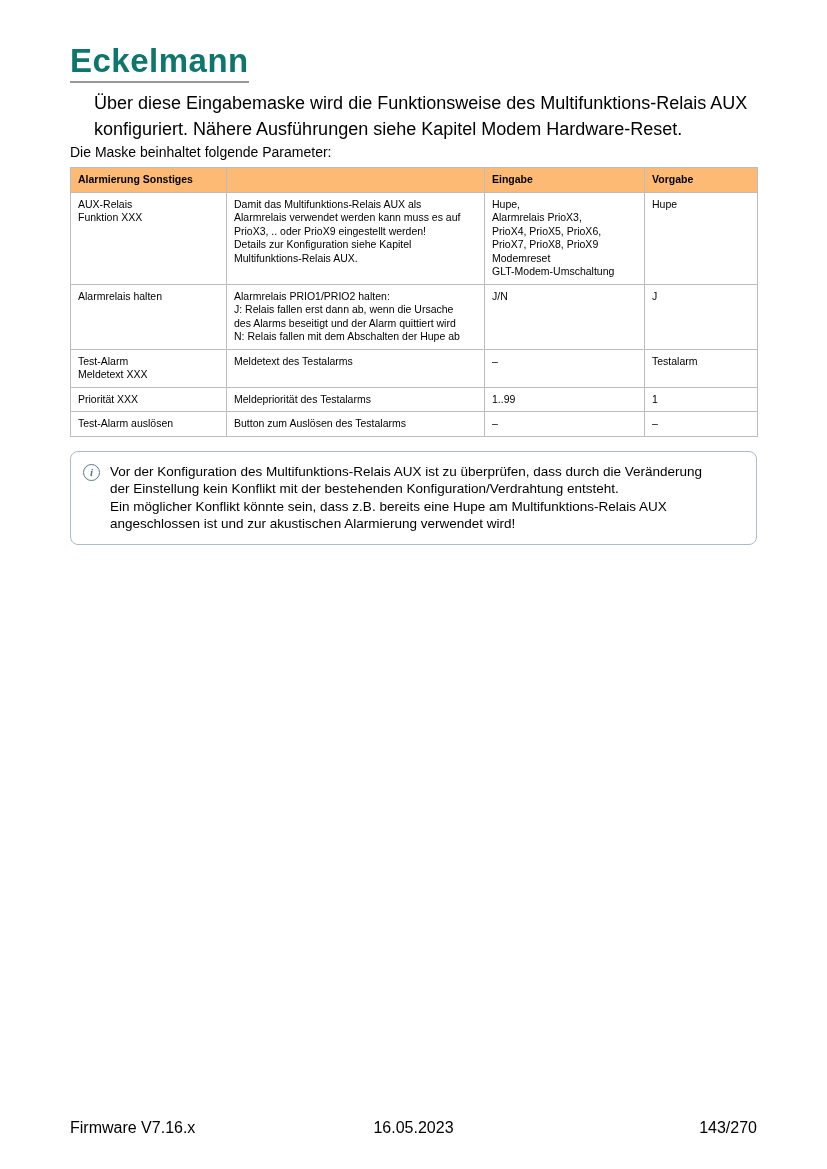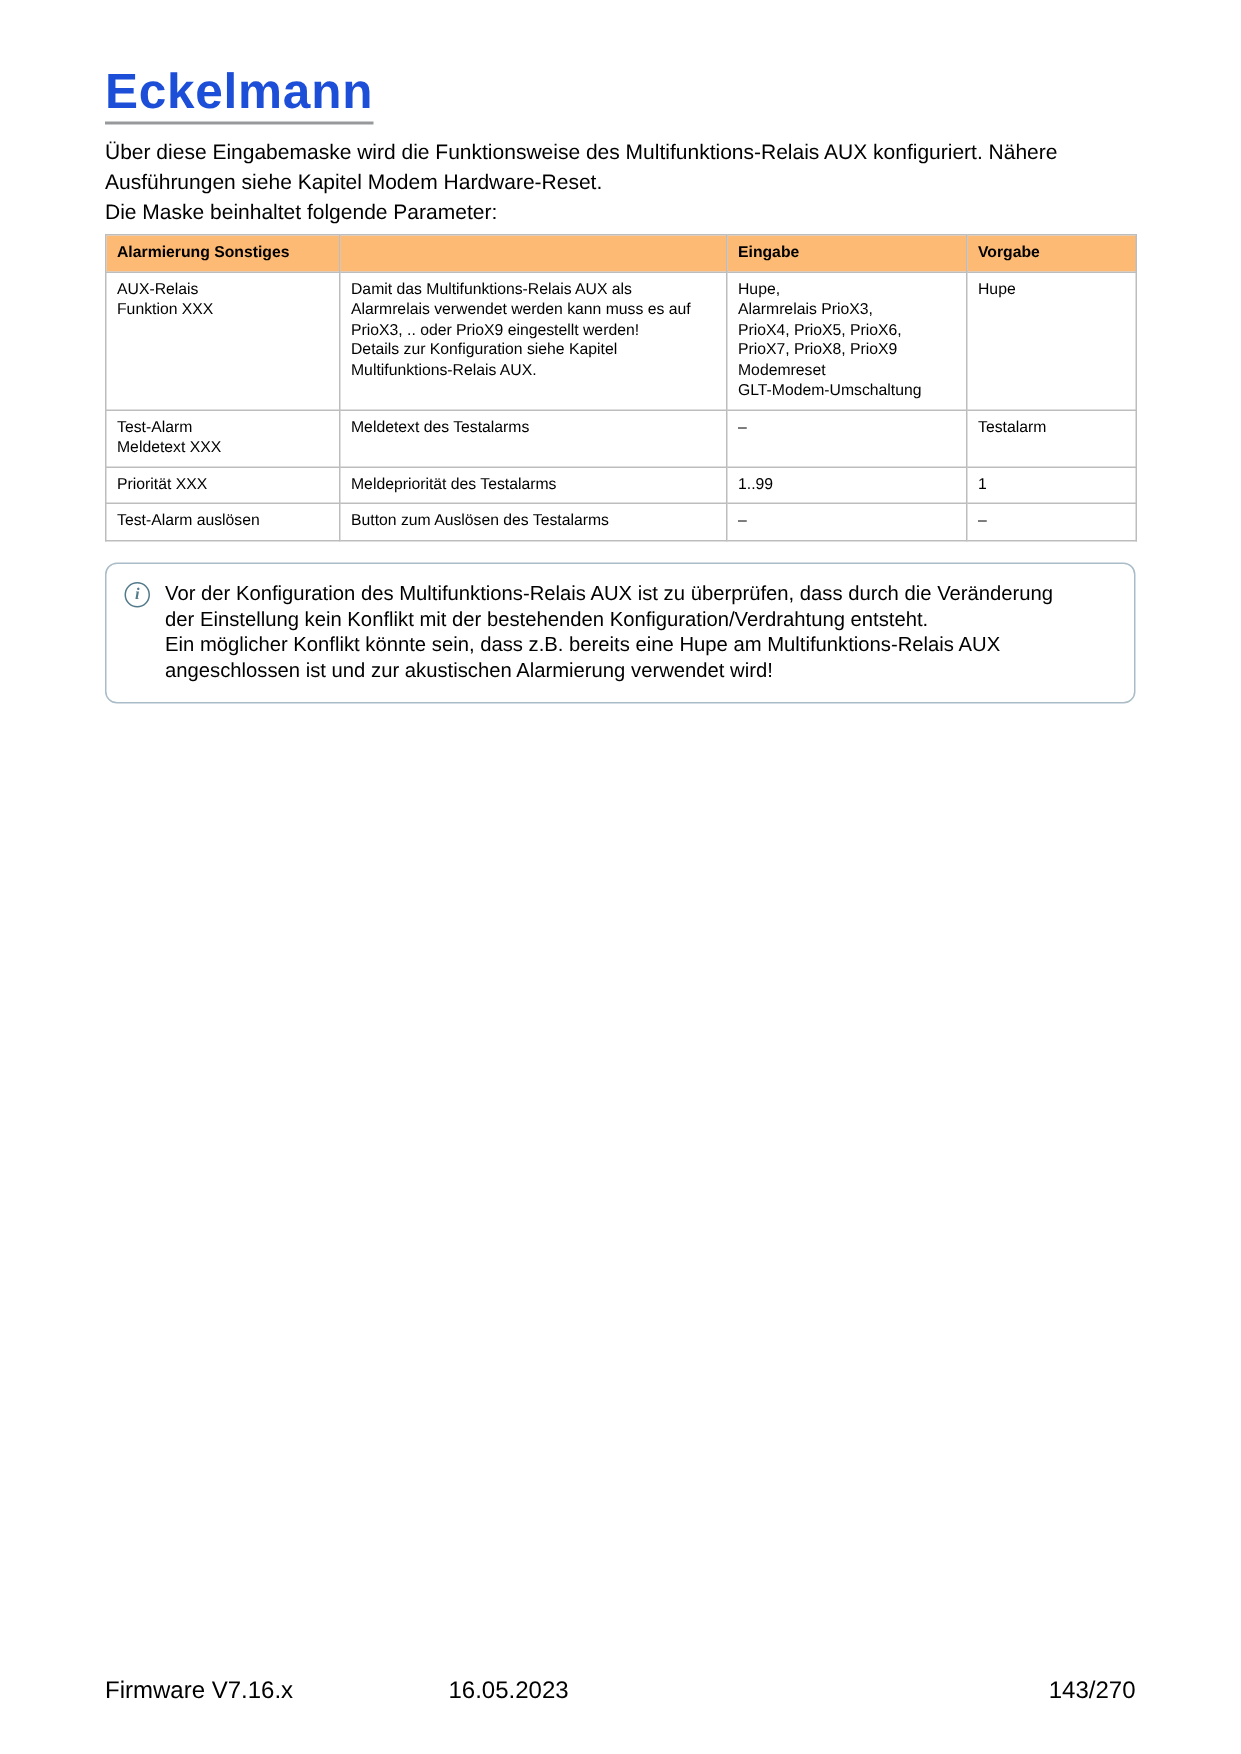--- a/index.html
+++ b/index.html
@@ -13,39 +13,40 @@
   .page {
     position:absolute; inset:0;
     padding:44px 70px 0 70px;
   }
 
   
   .logo {
     display:inline-block;
     font-size:33px;
     font-weight:bold;
-    color:#1d4ed8;
+    color:#0f766e;
     letter-spacing:0.5px;
     line-height:1;
     padding-bottom:4px;
     border-bottom:2px solid #97999b;
   }
 
   
   .section-heading {
     margin-top:33px;
     font-size:14px;
     font-weight:bold;
     text-decoration:underline;
   }
   .intro {
     margin-top:8px;
-    font-size:14px;
+    font-size:18px;
     line-height:1.43;
     max-width:690px;
+    margin-left:24px;
   }
   .table-caption {
     margin-top:2px;
     font-size:14px;
     font-weight:normal;
   }
 
   
   table.params {
     margin-top:7px;
@@ -106,21 +107,21 @@
 
   
   .footer {
     position:absolute;
     left:70px; right:70px;
     bottom:32px;
     display:flex;
     font-size:16px;
   }
   .footer .f-left  { flex:1; text-align:left; }
-  .footer .f-center{ flex:1; }
+  .footer .f-center{ flex:1; text-align:center; }
   .footer .f-right { flex:1; text-align:right; }
 </style>
 </head>
 <body>
 
 <div class="page">
 
   <div class="logo">Eckelmann</div>
 
 
@@ -154,20 +155,29 @@
 Multifunktions-Relais AUX.</td>
         <td>Hupe,
 Alarmrelais PrioX3,
 PrioX4, PrioX5, PrioX6,
 PrioX7, PrioX8, PrioX9
 Modemreset
 GLT-Modem-Umschaltung</td>
         <td>Hupe</td>
       </tr>
       <tr>
+        <td>Alarmrelais halten</td>
+        <td>Alarmrelais PRIO1/PRIO2 halten:
+J: Relais fallen erst dann ab, wenn die Ursache
+des Alarms beseitigt und der Alarm quittiert wird
+N: Relais fallen mit dem Abschalten der Hupe ab</td>
+        <td>J/N</td>
+        <td>J</td>
+      </tr>
+      <tr>
         <td>Test-Alarm
 Meldetext XXX</td>
         <td>Meldetext des Testalarms</td>
         <td>–</td>
         <td>Testalarm</td>
       </tr>
       <tr>
         <td>Priorität XXX</td>
         <td>Meldepriorität des Testalarms</td>
         <td>1..99</td>

